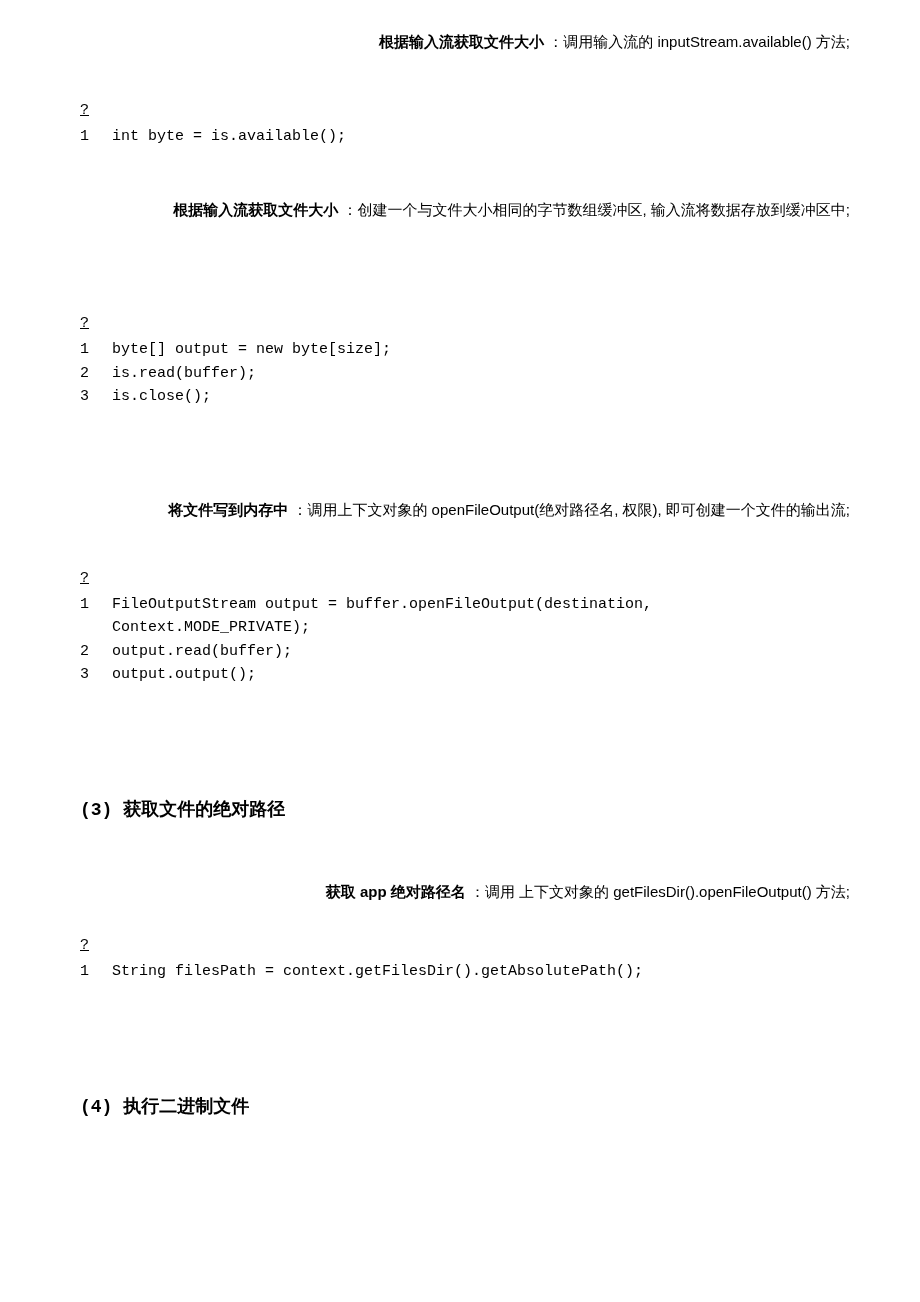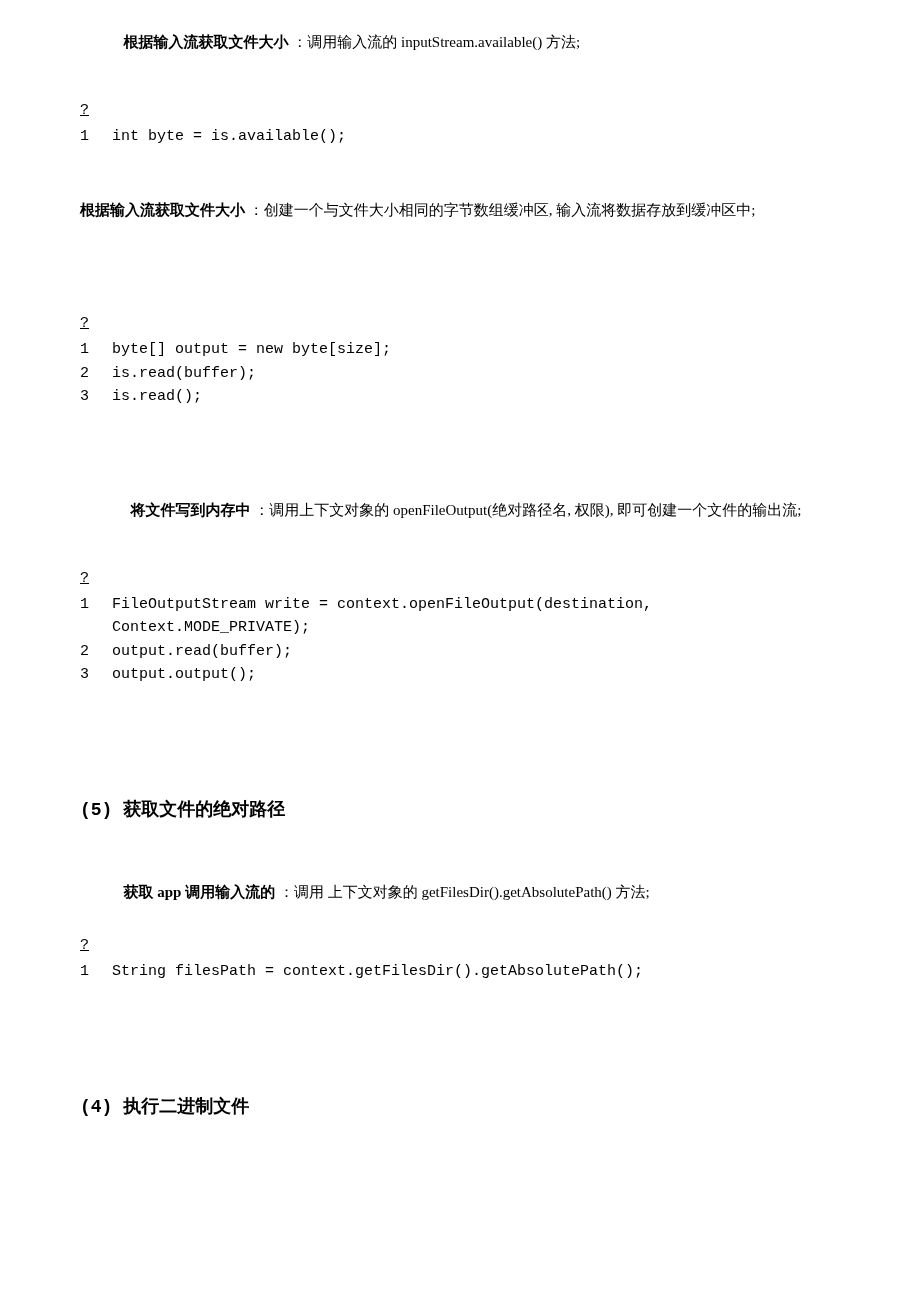--- a/index.html
+++ b/index.html
@@ -16,21 +16,22 @@
   .para {
     margin-bottom: 18px;
   }
   .para.indent {
     text-indent: 2.9em;
   }
   .bold {
     font-weight: bold;
   }
   .mono {
-    font-family: Liberation Serif, serif;
+    font-family: Liberation Sans, sans-serif;
+    text-align: right;
   }
   .code-section {
     margin-top: 45px;
     margin-bottom: 50px;
   }
   .qmark {
     text-decoration: underline;
     font-family: "Courier New", monospace;
     margin-bottom: 2px;
   }
@@ -85,56 +86,56 @@
         <tr>
       <td class="lineno">1</td>
       <td>byte[] output = new byte[size];</td>
     </tr>
     <tr>
       <td class="lineno">2</td>
       <td>is.read(buffer);</td>
     </tr>
     <tr>
       <td class="lineno">3</td>
-      <td>is.read();</td>
+      <td>is.close();</td>
     </tr>
   </tbody>
     </table>
 </div>
 
 <div style="height:40px;"></div>
 
 <p class="para indent mono" style="text-indent:2.9em;margin-left:7px;">
   <span class="bold">将文件写到内存中</span><span>  ：调用上下文对象的 openFileOutput(绝对路径名, 权限), 即可创建一个文件的输出流;</span>
 </p>
 
 <div class="code-section">
   <div class="qmark">?</div>
   <table class="code-table">
     <tbody>
         <tr>
       <td class="lineno">1</td>
-      <td>FileOutputStream write = context.openFileOutput(destination, Context.MODE_PRIVATE);</td>
+      <td>FileOutputStream output = buffer.openFileOutput(destination, Context.MODE_PRIVATE);</td>
     </tr>
     <tr>
       <td class="lineno">2</td>
       <td>output.read(buffer);</td>
     </tr>
     <tr>
       <td class="lineno">3</td>
       <td>output.output();</td>
     </tr>
   </tbody>
     </table>
 </div>
 
-<div class="heading">(5) 获取文件的绝对路径</div>
+<div class="heading">(3) 获取文件的绝对路径</div>
 
 <p class="para indent mono">
-  <span class="bold">获取 app 调用输入流的</span><span>  ：调用 上下文对象的 getFilesDir().getAbsolutePath() 方法;</span>
+  <span class="bold">获取 app 绝对路径名</span><span>  ：调用 上下文对象的 getFilesDir().openFileOutput() 方法;</span>
 </p>
 
 <div class="code-section" style="margin-top:30px;">
   <div class="qmark">?</div>
   <table class="code-table">
     <tbody>
         <tr>
       <td class="lineno">1</td>
       <td>String filesPath = context.getFilesDir().getAbsolutePath();</td>
     </tr>

